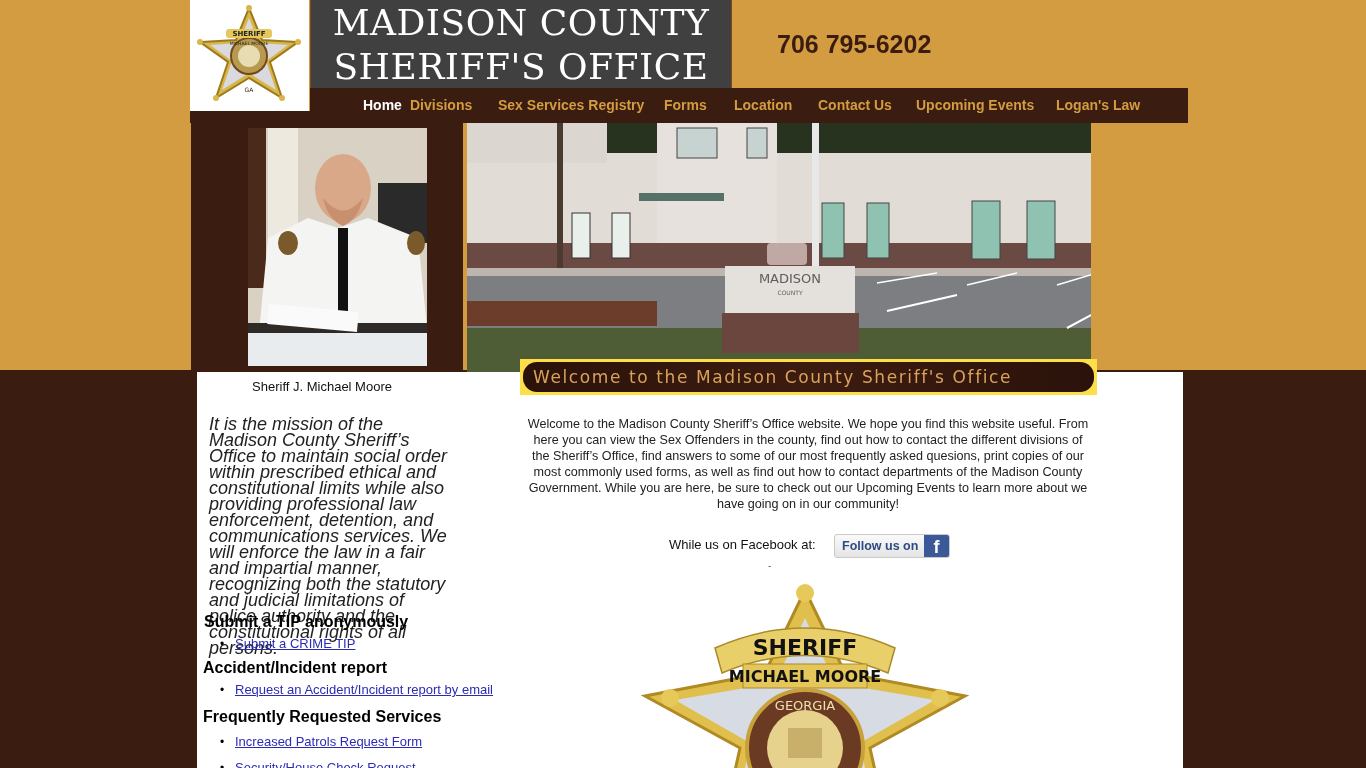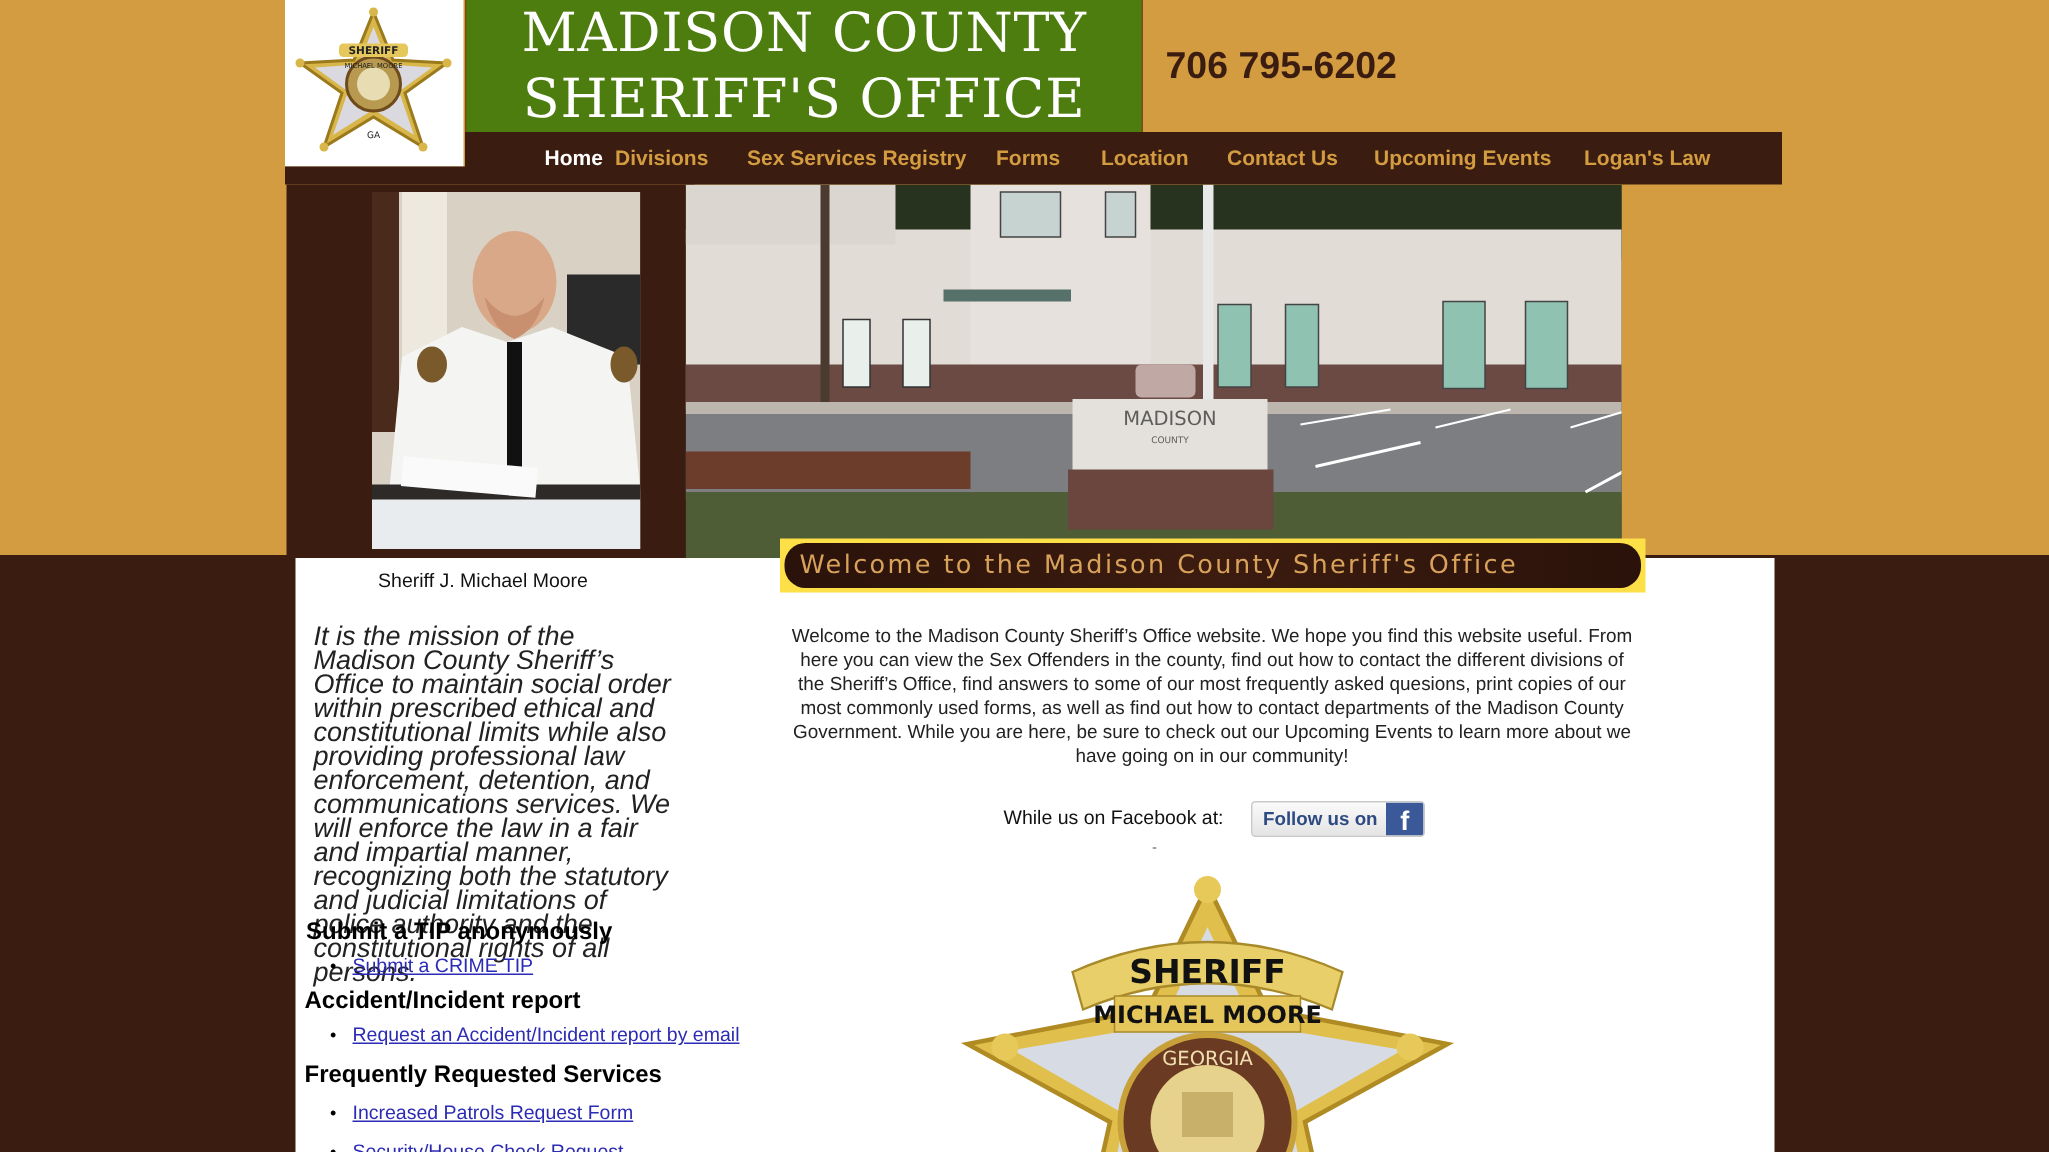--- a/index.html
+++ b/index.html
@@ -10,45 +10,44 @@
   }
   .abs { position:absolute; }
 
   
   #logo-box { left:190px; top:0; width:119px; height:111px; background:#fff; }
   #logo-box svg { display:block; }
 
   
   #title-box {
     left:310px; top:0; width:420px; height:88px;
-    background:#4d7c0f; border:1px solid #7a4b1c; border-top:none;
+    background:#404040; border:1px solid #7a4b1c; border-top:none;
     color:#fff; font-family:"DejaVu Serif","Liberation Serif",serif;
     text-align:center;
-    padding-left:30px;
   }
   #title-box .l1 { position:absolute; left:0; right:0; top:2px; font-size:36px; line-height:42px; letter-spacing:0.5px; }
   #title-box .l2 { position:absolute; left:0; right:0; top:46px; font-size:36px; line-height:42px; letter-spacing:0.5px; }
 
   #phone { left:777px; top:30px; font-size:25px; font-weight:bold; color:#3b1c10; }
 
   
   #nav { left:310px; top:88px; width:878px; height:35px; background:#3b1c10; }
   #nav-left { left:190px; top:111px; width:120px; height:12px; background:#3b1c10; }
   .nav-item {
     position:absolute; top:9px; font-size:14px; font-weight:bold; color:#d39c40;
     text-decoration:none; white-space:nowrap; cursor:pointer;
   }
   .nav-item.active { color:#fff;padding-left:20px; }
 
   
   #left-dark { left:191px; top:123px; width:272px; height:249px; background:#3b1c10; }
   #sheriff-photo { left:248px; top:128px; width:179px; height:238px; overflow:hidden; }
 
   
-  #hero { left:457px; top:123px; width:624px; height:277px; overflow:hidden; }
+  #hero { left:467px; top:123px; width:624px; height:277px; overflow:hidden; }
   #welcome-banner {
     left:520px; top:359px; width:577px; height:36px; background:#fde047;
   }
   #welcome-banner .inner {
     position:absolute; left:3px; top:3px; right:3px; bottom:3px;
     background: linear-gradient(to right, #2a120a, #3d1c10 50%, #2a120a);
     border-radius:14px;
     color:#d8a25a; font-family:"DejaVu Sans", sans-serif; font-size:17px;
     letter-spacing:1.6px; line-height:30px; padding-left:10px;
   }

